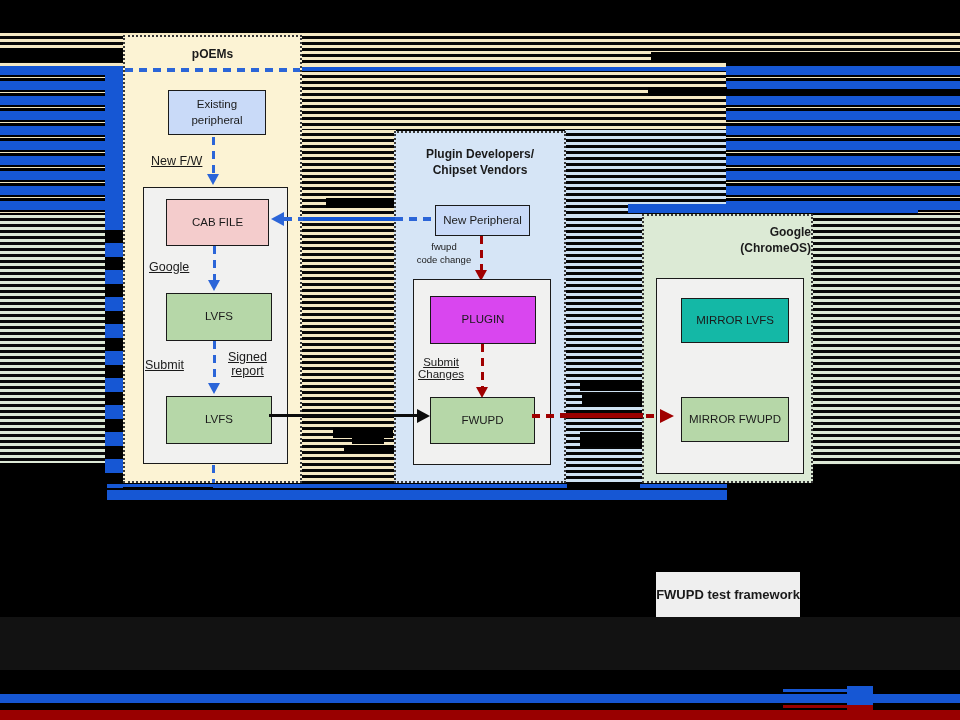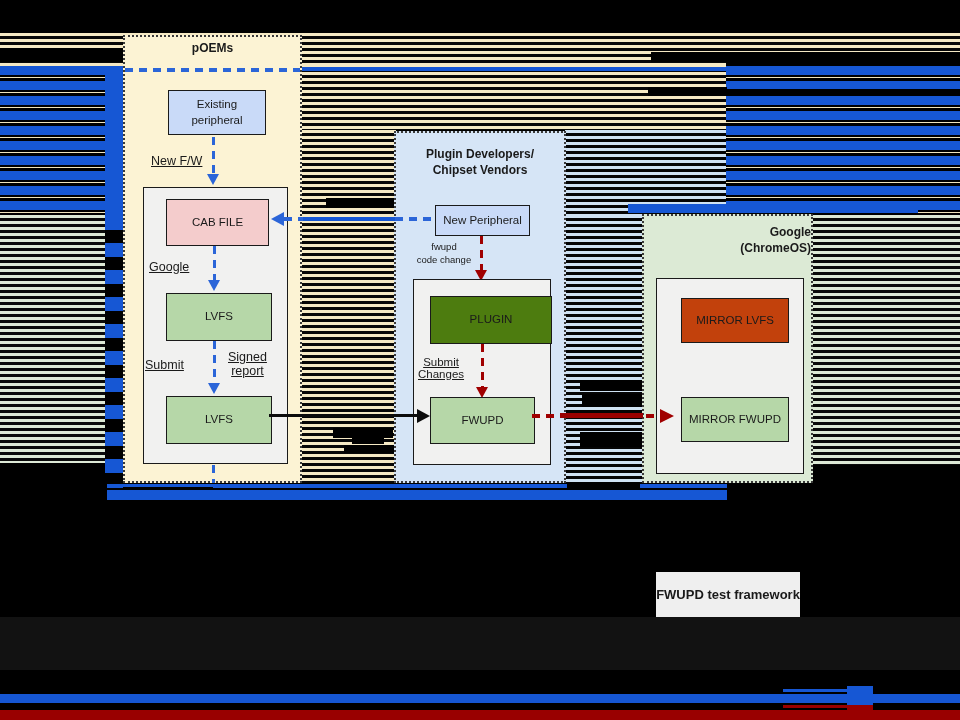--- a/index.html
+++ b/index.html
@@ -55,21 +55,21 @@
   <div class="abs blk" style="left:727px;top:89px;width:233px;height:5px;"></div>
   <div class="abs blk" style="left:326px;top:198px;width:68px;height:10px;"></div>
   <div class="abs blk" style="left:333px;top:428px;width:60px;height:10px;"></div>
   <div class="abs blk" style="left:352px;top:438px;width:32px;height:6px;"></div>
   <div class="abs blk" style="left:344px;top:445px;width:53px;height:8px;"></div>
   <div class="abs blk" style="left:580px;top:380px;width:62px;height:11px;"></div>
   <div class="abs blk" style="left:582px;top:394px;width:60px;height:13px;"></div>
   <div class="abs blk" style="left:580px;top:432px;width:62px;height:15px;"></div>
 
   <div class="abs column" style="left:123px;top:35px;width:179px;height:448px;background:#fcf3d4;">
-    <div class="ttl" style="margin-top:4px;">pOEMs</div>
+    <div class="ttl" style="margin-top:10px;">pOEMs</div>
     <div class="abs dash-h-blue" style="left:0;top:31px;width:175px;"></div>
     <div class="abs node" style="left:43px;top:53px;width:98px;height:45px;background:#c9daf8;">Existing
 peripheral</div>
     <div class="abs dash-v-blue" style="left:87px;top:100px;height:37px;"></div>
     <div class="abs head-down" style="left:82px;top:137px;border-top:11px solid #2b65d8;"></div>
     <div class="abs lbl" style="left:26px;top:117px;">New F/W</div>
 
     <div class="abs inner" style="left:18px;top:150px;width:145px;height:277px;">
       <div class="abs node" style="left:22px;top:11px;width:103px;height:47px;background:#f4cccc;">CAB FILE</div>
       <div class="abs dash-v-blue" style="left:69px;top:58px;height:34px;"></div>
@@ -89,34 +89,34 @@
   <div class="abs column" style="left:394px;top:131px;width:172px;height:352px;background:#d6e5f6;">
     <div class="ttl" style="margin-top:14px;">Plugin Developers/
 Chipset Vendors</div>
     <div class="abs node" style="left:39px;top:72px;width:95px;height:31px;background:#c9daf8;">New Peripheral</div>
     <div class="abs dash-v-red" style="left:84px;top:103px;height:34px;"></div>
     <div class="abs head-down" style="left:79px;top:137px;border-top:11px solid #a00000;"></div>
     <div class="abs sml" style="left:16px;top:108px;width:64px;">fwupd
 code change</div>
 
     <div class="abs inner" style="left:17px;top:146px;width:138px;height:186px;">
-      <div class="abs node" style="left:16px;top:16px;width:122px;height:48px;background:#4d7c0f;">PLUGIN</div>
+      <div class="abs node" style="left:16px;top:16px;width:106px;height:48px;background:#d946ef;">PLUGIN</div>
       <div class="abs dash-v-red" style="left:67px;top:64px;height:43px;"></div>
       <div class="abs head-down" style="left:62px;top:107px;border-top:11px solid #a00000;"></div>
       <div class="abs lbl" style="left:4px;top:76px;font-size:11.5px;text-align:center;">Submit
 Changes</div>
       <div class="abs node" style="left:16px;top:117px;width:105px;height:47px;background:#b6d7a8;">FWUPD</div>
     </div>
   </div>
 
   <div class="abs column" style="left:642px;top:214px;width:171px;height:269px;background:#dcead5;">
     <div class="ttl" style="margin-top:9px;text-align:right;">Google
 (ChromeOS)</div>
     <div class="abs inner" style="left:12px;top:62px;width:148px;height:196px;">
-      <div class="abs node" style="left:24px;top:19px;width:108px;height:45px;background:#c2410c;">MIRROR LVFS</div>
+      <div class="abs node" style="left:24px;top:19px;width:108px;height:45px;background:#14b8a6;">MIRROR LVFS</div>
       <div class="abs node" style="left:24px;top:118px;width:108px;height:45px;background:#b6d7a8;">MIRROR FWUPD</div>
     </div>
   </div>
 
   <div class="abs head-left" style="left:271px;top:212px;border-right:13px solid #2b65d8;"></div>
   <div class="abs dash-h-blue" style="left:284px;top:217px;width:19px;"></div>
   <div class="abs" style="left:303px;top:217px;width:92px;height:4px;background:#1657d4;"></div>
   <div class="abs dash-h-blue" style="left:395px;top:217px;width:38px;"></div>
 
   <div class="abs" style="left:269px;top:414px;width:149px;height:3px;background:#0c0c0c;"></div>

